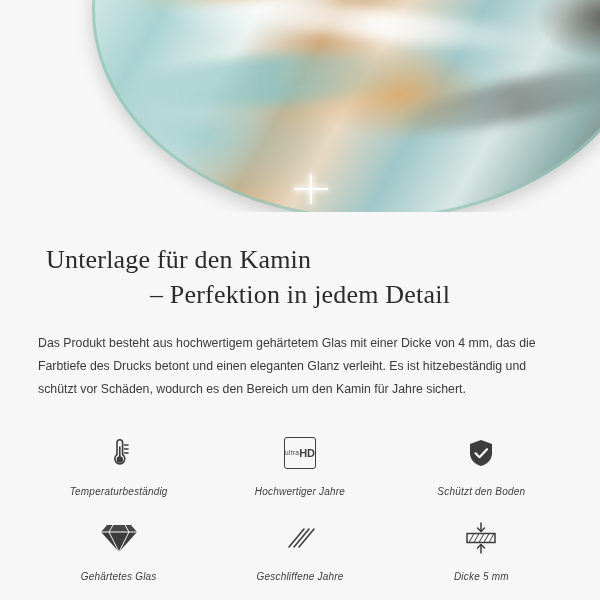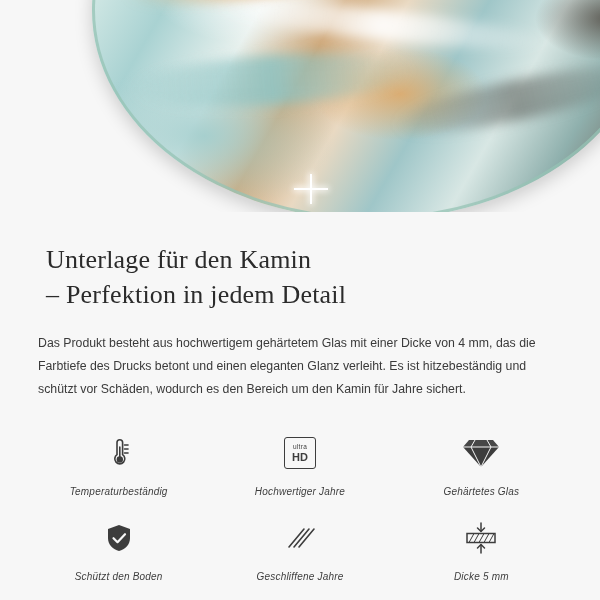--- a/index.html
+++ b/index.html
@@ -103,21 +103,21 @@
   }
   h1.headline {
     margin: 8px;
     font-family: "Liberation Serif", serif;
     font-weight: 400;
     font-size: 26px;
     line-height: 1.35;
     color: #2b2b2b;
     letter-spacing: 0.2px;
   }
-  h1.headline .l2 { display: block; }
+  h1.headline .l2 { display: block; text-align: center; }
   p.body-text {
     margin: 20px 0 8px 0;
     font-size: 12.3px;
     line-height: 1.85;
     color: #3a3a3a;
     max-width: 520px;
   }
 
   
   .features {
@@ -146,21 +146,21 @@
     color: #3d3d3d;
     letter-spacing: 0.2px;
     font-style: italic;
   }
   .hd-box {
     width: 30px;
     height: 30px;
     border: 1.6px solid #3d3d3d;
     border-radius: 3px;
     display: flex;
-    flex-direction: column;
+    flex-direction: row;
     align-items: center;
     justify-content: center;
     line-height: 1;
   }
   .hd-box .u { font-size: 6.5px; letter-spacing: 0.3px; color: #3d3d3d; }
   .hd-box .h { font-size: 11px; font-weight: bold; color: #3d3d3d; margin-top: 1px; }
 </style>
 </head>
 <body>
 
@@ -209,45 +209,45 @@
         <div class="hd-box">
           <span class="u">ultra</span>
           <span class="h">HD</span>
         </div>
       </div>
       <div class="feature-label">Hochwertiger Jahre</div>
     </div>
 
     <div class="feature">
       <div class="feature-icon">
+        <svg width="36" height="36" viewBox="0 0 36 36" aria-hidden="true">
+          <path d="M18 5l11 4v9c0 7-5 11.5-11 13-6-1.5-11-6-11-13V9z" fill="#3d3d3d"></path>
+          <path d="M12.5 18.2l4 4 7.5-8" fill="none" stroke="#f7f7f7" stroke-width="2.2" stroke-linecap="round" stroke-linejoin="round"></path>
+        </svg>
+      </div>
+      <div class="feature-label">Schützt den Boden</div>
+    </div>
+
+    <div class="feature">
+      <div class="feature-icon">
         <svg width="38" height="34" viewBox="0 0 38 34" aria-hidden="true">
           <g fill="#3d3d3d">
             <path d="M7 4h24l6 7H1z" opacity="0.95"></path>
             <path d="M1 11h36L19 31z"></path>
           </g>
           <g stroke="#f7f7f7" stroke-width="1" fill="none">
             <line x1="1" y1="11" x2="37" y2="11"></line>
             <line x1="13" y1="4" x2="9" y2="11"></line>
             <line x1="25" y1="4" x2="29" y2="11"></line>
             <line x1="9" y1="11" x2="19" y2="31"></line>
             <line x1="29" y1="11" x2="19" y2="31"></line>
           </g>
         </svg>
       </div>
       <div class="feature-label">Gehärtetes Glas</div>
-    </div>
-
-    <div class="feature">
-      <div class="feature-icon">
-        <svg width="36" height="36" viewBox="0 0 36 36" aria-hidden="true">
-          <path d="M18 5l11 4v9c0 7-5 11.5-11 13-6-1.5-11-6-11-13V9z" fill="#3d3d3d"></path>
-          <path d="M12.5 18.2l4 4 7.5-8" fill="none" stroke="#f7f7f7" stroke-width="2.2" stroke-linecap="round" stroke-linejoin="round"></path>
-        </svg>
-      </div>
-      <div class="feature-label">Schützt den Boden</div>
     </div>
 
     <div class="feature">
       <div class="feature-icon">
         <svg width="36" height="32" viewBox="0 0 36 32" aria-hidden="true">
           <g stroke="#3d3d3d" stroke-width="1.6" stroke-linecap="round">
             <line x1="7" y1="25" x2="22" y2="7"></line>
             <line x1="12" y1="25" x2="27" y2="7"></line>
             <line x1="17" y1="25" x2="32" y2="7"></line>
           </g>

